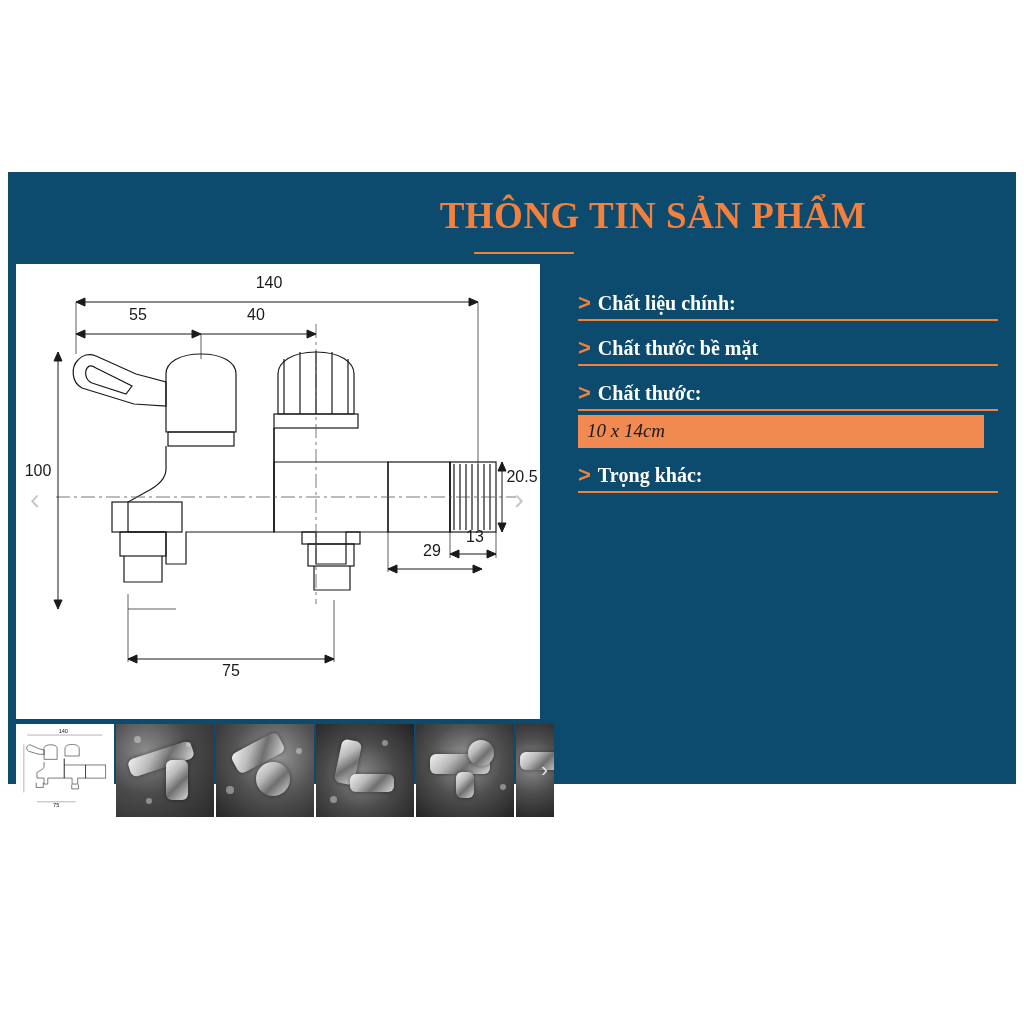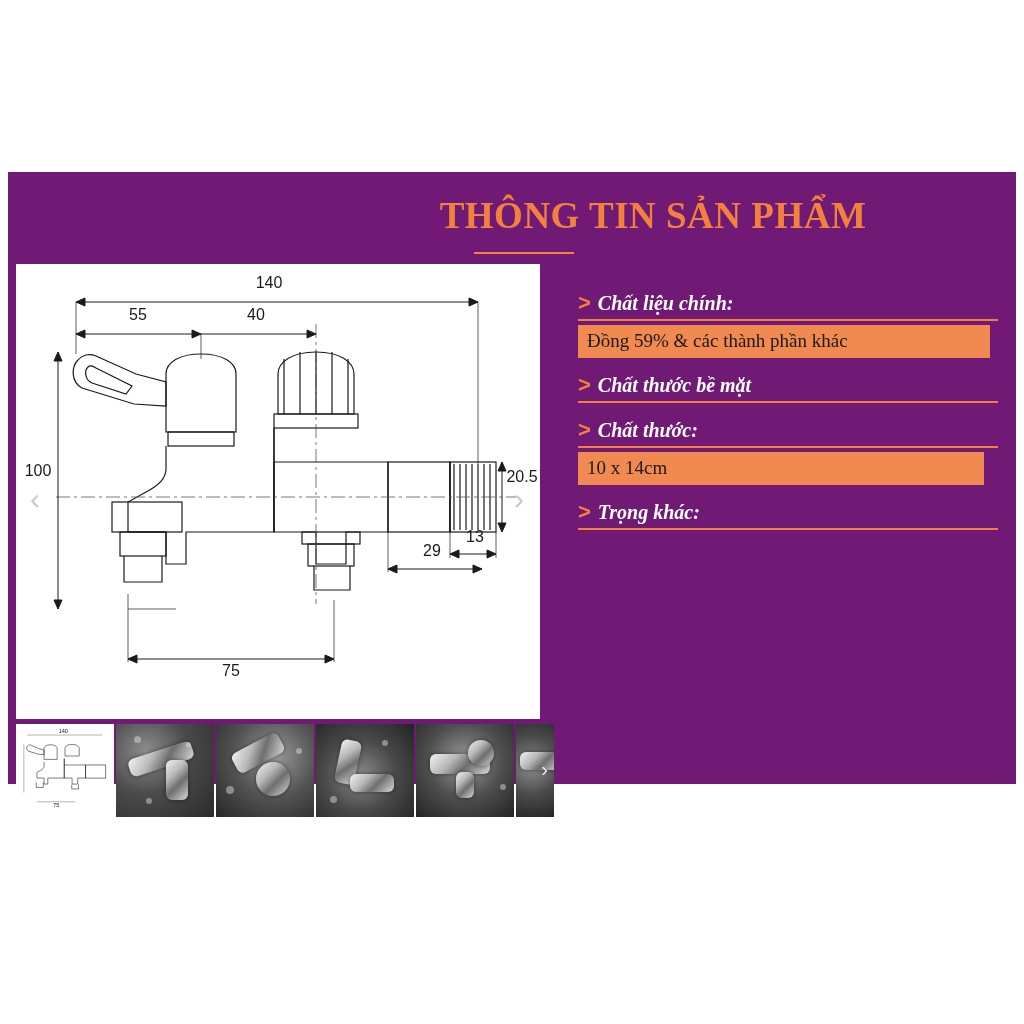--- a/index.html
+++ b/index.html
@@ -19,21 +19,21 @@
     height: 1024px;
     background: #ffffff;
   }
   
   .panel {
     position: absolute;
     left: 8px;
     top: 172px;
     width: 1008px;
     height: 612px;
-    background: #701a75;
+    background: #0c4a6e;
   }
   .panel-title {
     position: absolute;
     left: 300px;
     top: 22px;
     width: 690px;
     text-align: center;
     color: #f2813d;
     font-size: 37px;
     font-weight: bold;
@@ -91,40 +91,39 @@
     font-size: 22px;
     font-weight: bold;
     font-family: "Liberation Sans", sans-serif;
     line-height: 1;
   }
   .spec-label {
     color: #ffffff;
     font-size: 20px;
     font-weight: bold;
     font-family: "Liberation Serif", serif;
-    font-style: italic;
   }
   .spec-rule {
     height: 2px;
     background: #f2813d;
     margin-top: 4px;
     width: 100%;
   }
   .spec-value {
     margin-top: 4px;
     background: #f08a51;
     color: #1a1a1a;
     font-size: 19px;
     font-family: "Liberation Serif", serif;
     padding: 5px 9px 6px 9px;
     box-sizing: border-box;
   }
   .spec-value.w1 { width: 412px; }
   .spec-value.w2 { width: 412px; }
-  .spec-value.w3 { width: 406px; }
+  .spec-value.w3 { width: 406px; font-style: italic; }
   .spec-value.w4 { width: 410px; }
 
   
   .thumbs {
     position: absolute;
     left: 8px;
     top: 552px;
     display: flex;
     gap: 2px;
   }
@@ -281,21 +280,20 @@
     <div class="nav-arrow right">›</div>
 
     <div class="specs">
 
       <div class="spec-block">
         <div class="spec-label-row">
           <span class="chev">&gt;</span>
           <span class="spec-label">Chất liệu chính:</span>
         </div>
         <div class="spec-rule"></div>
-        <div class="spec-value w1">Đồng 59% &amp; các thành phần khác</div>
       </div>
 
       <div class="spec-block">
         <div class="spec-label-row">
           <span class="chev">&gt;</span>
           <span class="spec-label">Chất thước bề mặt</span>
         </div>
         <div class="spec-rule"></div>
       </div>
 

